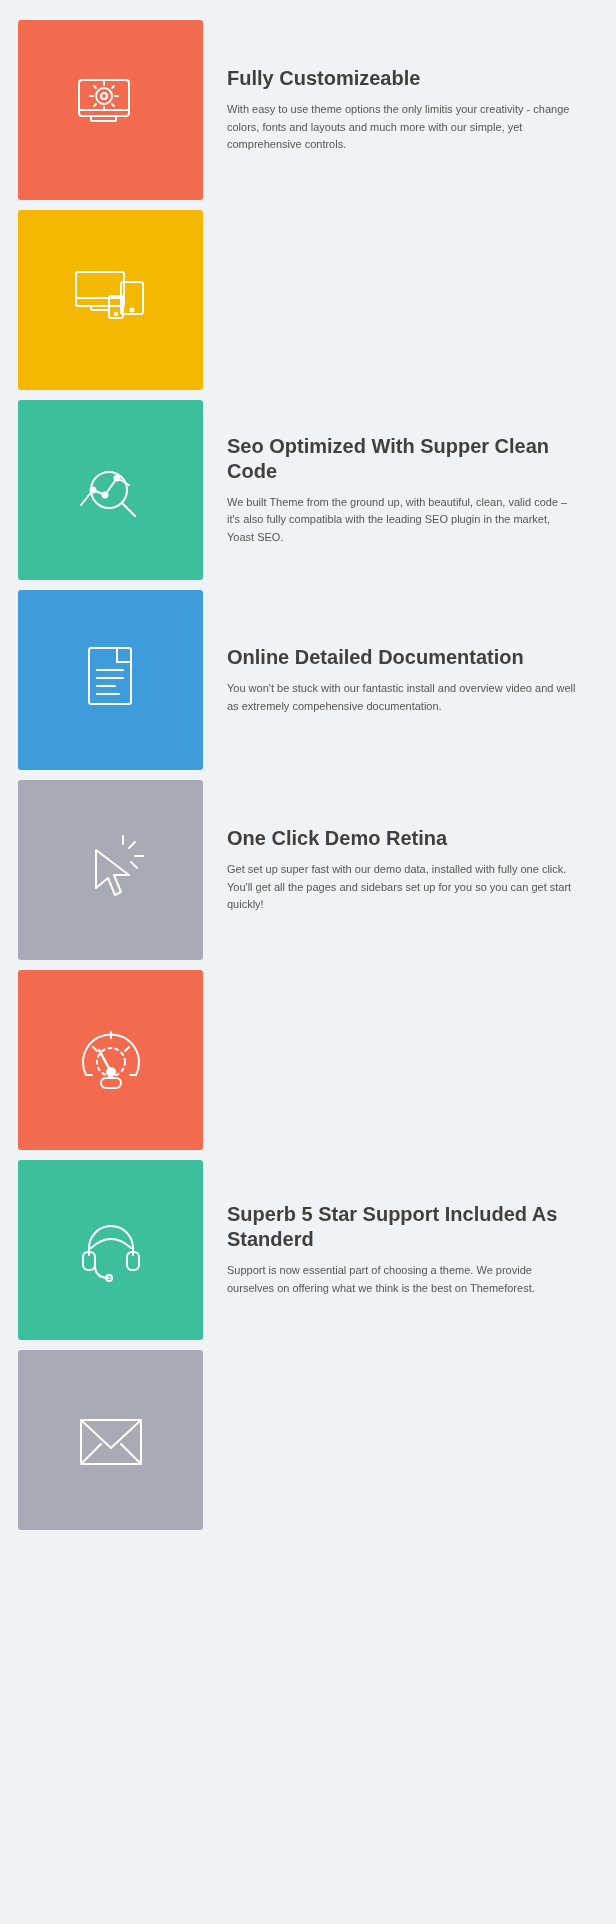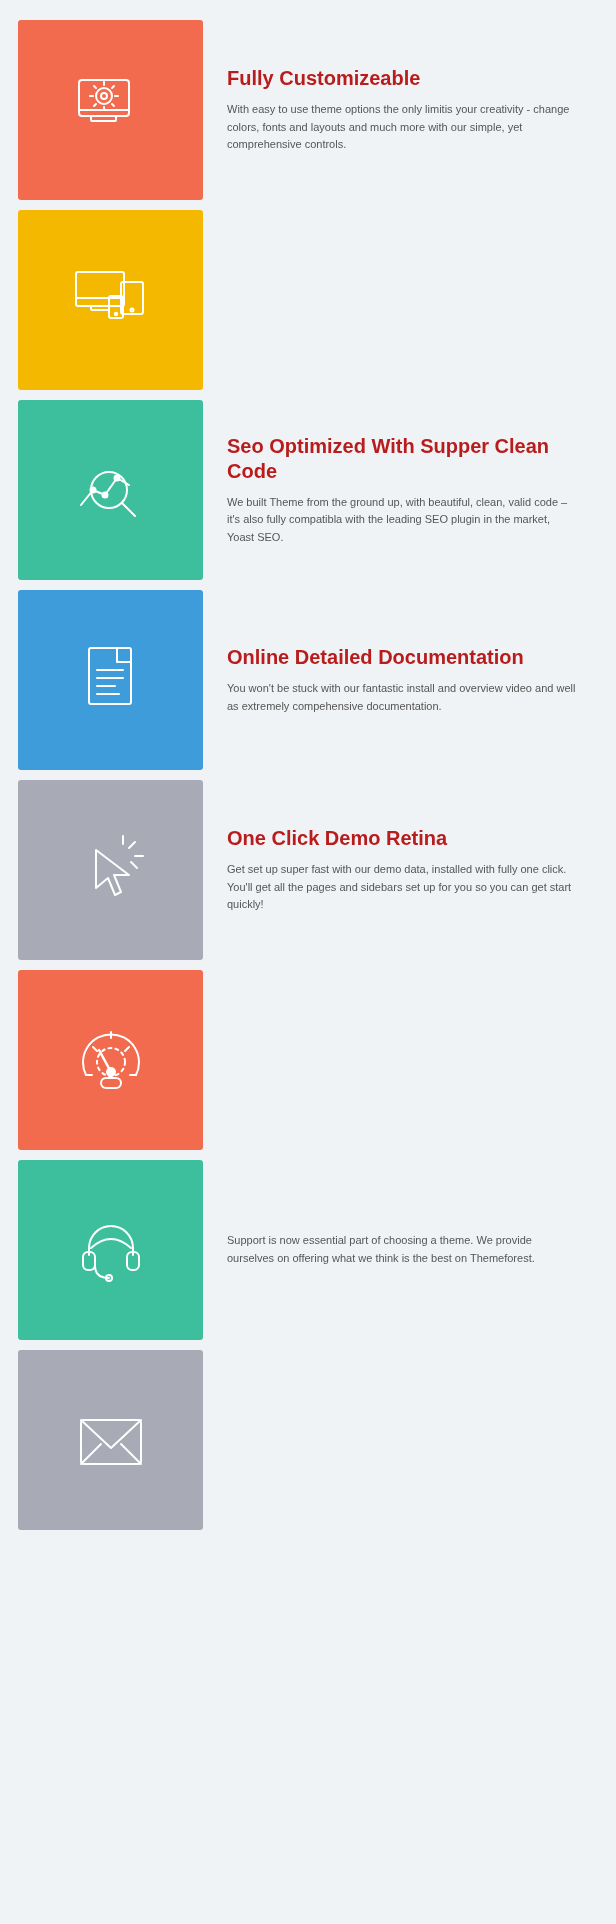--- a/index.html
+++ b/index.html
@@ -41,21 +41,21 @@
       flex: 1;
       padding: 22px 20px 22px 24px;
       display: flex;
       flex-direction: column;
       justify-content: center;
       background: #f0f3f5;
     }
     .feature-title {
       font-size: 20px;
       font-weight: 700;
-      color: #b91c1c;
+      color: #404040;
       margin-bottom: 10px;
       line-height: 1.25;
     }
     .feature-desc {
       font-size: 11px;
       color: #555;
       line-height: 1.6;
     }
     
     .bg-coral   { background-color: #f26b4e; }
@@ -210,20 +210,21 @@
 
         <rect x="56" y="42" width="12" height="18" rx="5"></rect>
 
         <path d="M24,56 Q24,68 38,68"></path>
         <circle cx="38" cy="68" r="3"></circle>
 
         <path d="M20,38 Q40,20 60,38" stroke-dasharray="0"></path>
       </svg>
     </div>
     <div class="feature-content">
+      <div class="feature-title">Superb 5 Star Support Included As Standerd</div>
       <div class="feature-desc">Support is now essential part of choosing a theme. We provide ourselves on offering what we think is the best on Themeforest.</div>
     </div>
   </div>
 
   <div class="feature-item">
     <div class="feature-icon-box bg-silver">
       <svg viewBox="0 0 80 80">
 
         <rect x="10" y="20" width="60" height="44" rx="3"></rect>
 

